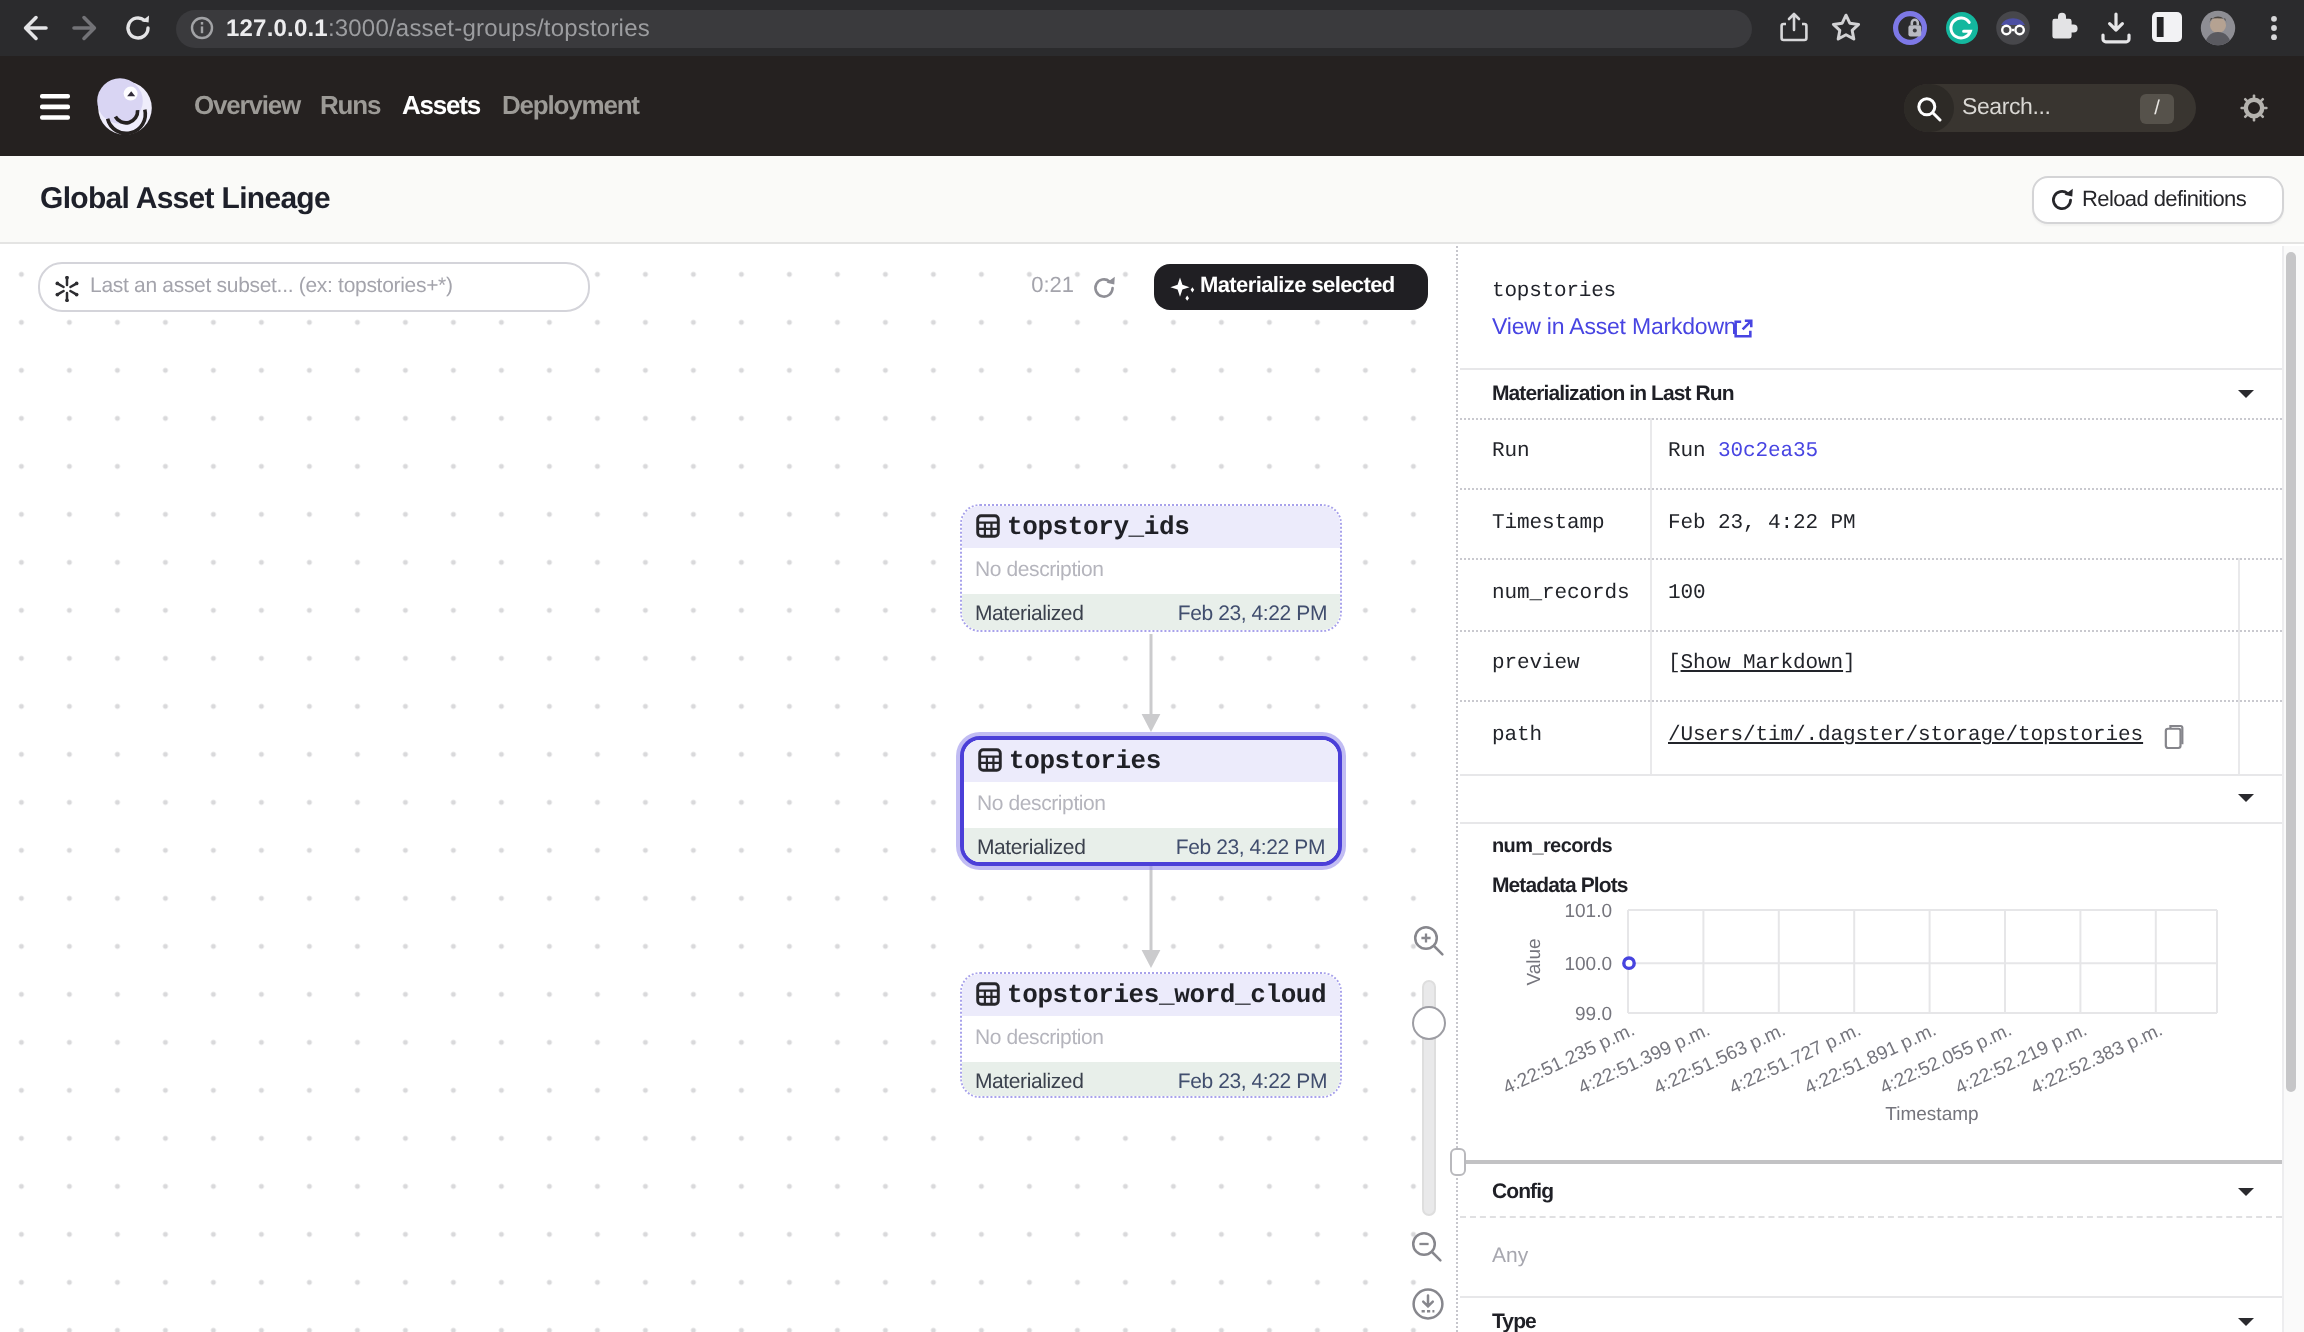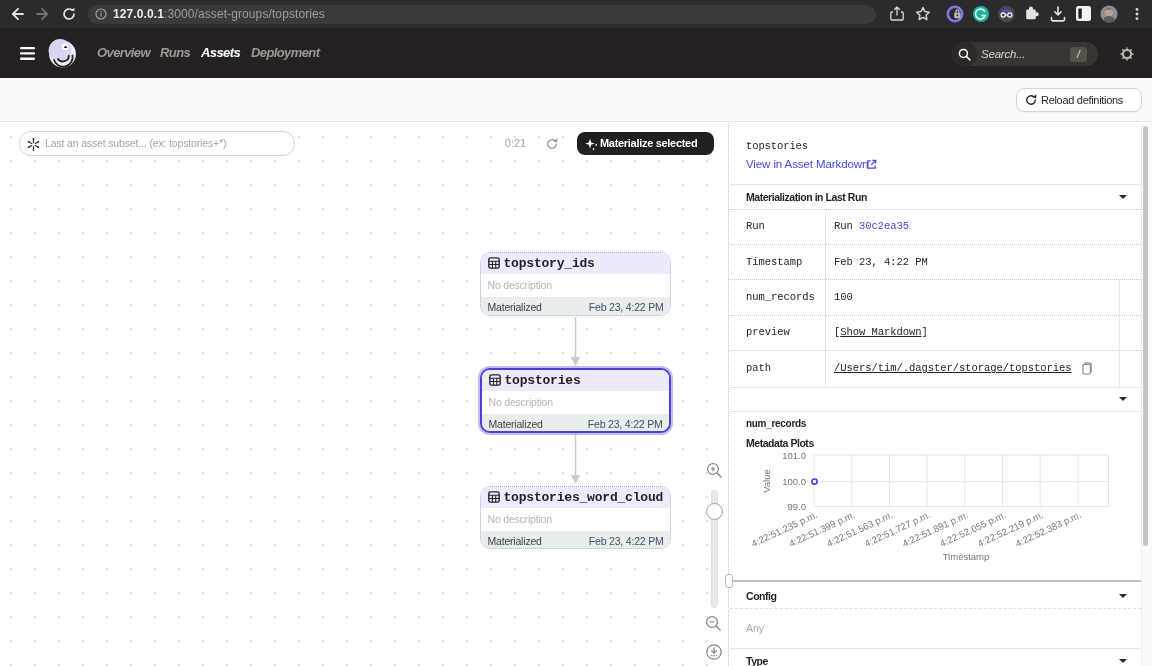--- a/index.html
+++ b/index.html
@@ -4,21 +4,21 @@
 <style>
 * { margin:0; padding:0; box-sizing:border-box; }
 html,body { width:1152px; height:666px; overflow:hidden; background:#fff;
   font-family:"Liberation Sans", sans-serif; }
 .abs { position:absolute; }
 .mono { font-family:"Liberation Mono", monospace; }
 
 #chrome { position:absolute; left:0; top:0; width:1152px; height:28px; background:#2b2b2d; }
 #pill { position:absolute; left:88px; top:4.5px; width:788px; height:19px; border-radius:10px; background:#3a3a3d; }
 
-#nav { position:absolute; left:0; top:28px; width:1152px; height:50px; background:#252120;font-style:italic; }
+#nav { position:absolute; left:0; top:28px; width:1152px; height:50px; background:#252120; }
 .tab { position:absolute; top:0; height:50px; line-height:50px; font-size:13px; font-weight:bold; color:#9c9a96; letter-spacing:-0.6px; }
 
 #hdr { position:absolute; left:0; top:78px; width:1152px; height:44px; background:#fafaf8; border-bottom:1px solid #e4e4e3; }
 
 #graph { position:absolute; left:0; top:123px; width:729px; height:543px; background:#fff;
  background-image:radial-gradient(circle, #d9d9db 1.1px, rgba(255,255,255,0) 1.4px);
  background-size:24px 24px; background-position:-1.3px 2.2px; border-right:1px dotted #c6c6cc; }
 .node { position:absolute; left:480px; width:191px; border-radius:10px; overflow:hidden; background:#fff; }
 .nhead { height:20.5px; background:#ecebfb; display:flex; align-items:center; padding-left:7px; }
 .nname { font-family:"Liberation Mono", monospace; font-weight:bold; font-size:13px; color:#1f2026; margin-left:3.5px; letter-spacing:-0.2px; }
@@ -145,20 +145,21 @@
         <rect x="6.35" y="0.2" width="1.3" height="2.8" rx="0.5" transform="rotate(135 7 7)"></rect>
         <rect x="6.35" y="0.2" width="1.3" height="2.8" rx="0.5" transform="rotate(180 7 7)"></rect>
         <rect x="6.35" y="0.2" width="1.3" height="2.8" rx="0.5" transform="rotate(225 7 7)"></rect>
         <rect x="6.35" y="0.2" width="1.3" height="2.8" rx="0.5" transform="rotate(270 7 7)"></rect>
         <rect x="6.35" y="0.2" width="1.3" height="2.8" rx="0.5" transform="rotate(315 7 7)"></rect>
       </g>
       <circle cx="7" cy="7" r="4.1" fill="none" stroke="#b5b3af" stroke-width="2.2"></circle>
     </svg>
 </div>
 <div id="hdr">
+  <div class="abs" style="left:20px;top:0;height:44px;line-height:44px;font-size:15px;font-weight:bold;color:#1e202a;letter-spacing:-0.35px;">Global Asset Lineage</div>
   <div class="abs" style="left:1016px;top:10px;width:126px;height:24px;background:#fff;border:1px solid #d4d4d6;border-radius:8px;box-shadow:0 1px 1px rgba(0,0,0,0.04);"></div>
   <svg class="abs" style="left:1025px;top:16px" width="12" height="12" viewBox="0 0 14 14">
       <path d="M12 7 a5 5 0 1 1 -1.8 -3.85" stroke="#26262a" stroke-width="1.6" fill="none" stroke-linecap="round"></path>
       <path d="M13.3 0.5 L13 4.9 L8.5 3.9 Z" fill="#26262a"></path>
     </svg>
   <div class="abs" style="left:1041px;top:10px;height:24px;line-height:24px;font-size:11px;color:#26262a;letter-spacing:-0.3px;">Reload definitions</div>
 </div>
 <div id="graph">
   <div class="abs" style="left:19px;top:8px;width:276px;height:25px;border:1px solid #d4d4da;border-radius:12px;background:#fff;"></div>
   <svg class="abs" style="left:27px;top:14.5px" width="13" height="13" viewBox="0 0 13 13">
@@ -166,21 +167,21 @@
       <g fill="#2d2d31">
         <circle cx="6.5" cy="0.9" r="0.95"></circle>
         <circle cx="11.3" cy="3.7" r="0.95"></circle>
         <circle cx="11.3" cy="9.3" r="0.95"></circle>
         <circle cx="6.5" cy="12.1" r="0.95"></circle>
         <circle cx="1.7" cy="3.7" r="0.95"></circle>
         <circle cx="1.7" cy="9.3" r="0.95"></circle>
       </g>
     </svg>
   <div class="abs" style="left:45px;top:8px;height:25px;line-height:25px;font-size:10.5px;color:#a4a4ac;letter-spacing:-0.15px;">Last an asset subset... (ex: topstories+*)</div>
-  <div class="abs" style="left:494px;top:8px;width:43px;height:25px;line-height:25px;font-size:11px;color:#a4a4ac;text-align:center;">0:21</div>
+  <div class="abs" style="left:494px;top:8px;width:43px;height:25px;line-height:25px;font-size:11px;color:#a4a4ac;text-align:right;">0:21</div>
   <svg class="abs" style="left:546px;top:14.5px" width="12" height="12" viewBox="0 0 14 14">
       <path d="M12 7 a5 5 0 1 1 -1.8 -3.85" stroke="#8f8f96" stroke-width="1.5" fill="none" stroke-linecap="round"></path>
       <path d="M13.3 0.5 L13 4.9 L8.5 3.9 Z" fill="#8f8f96"></path>
     </svg>
   <div class="abs" style="left:577px;top:9px;width:137px;height:23px;background:#201f23;border-radius:8px;"></div>
   <svg class="abs" style="left:585px;top:14.5px" width="14" height="14" viewBox="0 0 14 14">
       <path d="M5 0.8 L6.2 4.4 L9.8 5.6 L6.2 6.8 L5 10.4 L3.8 6.8 L0.2 5.6 L3.8 4.4 Z" fill="#fff"></path>
       <path d="M11.2 5.6 L12.1 6.9 L11.2 8.2 L10.3 6.9 Z" fill="#fff"></path>
       <path d="M8.6 9.8 L9.5 11.1 L8.6 12.4 L7.7 11.1 Z" fill="#fff"></path>
     </svg>

